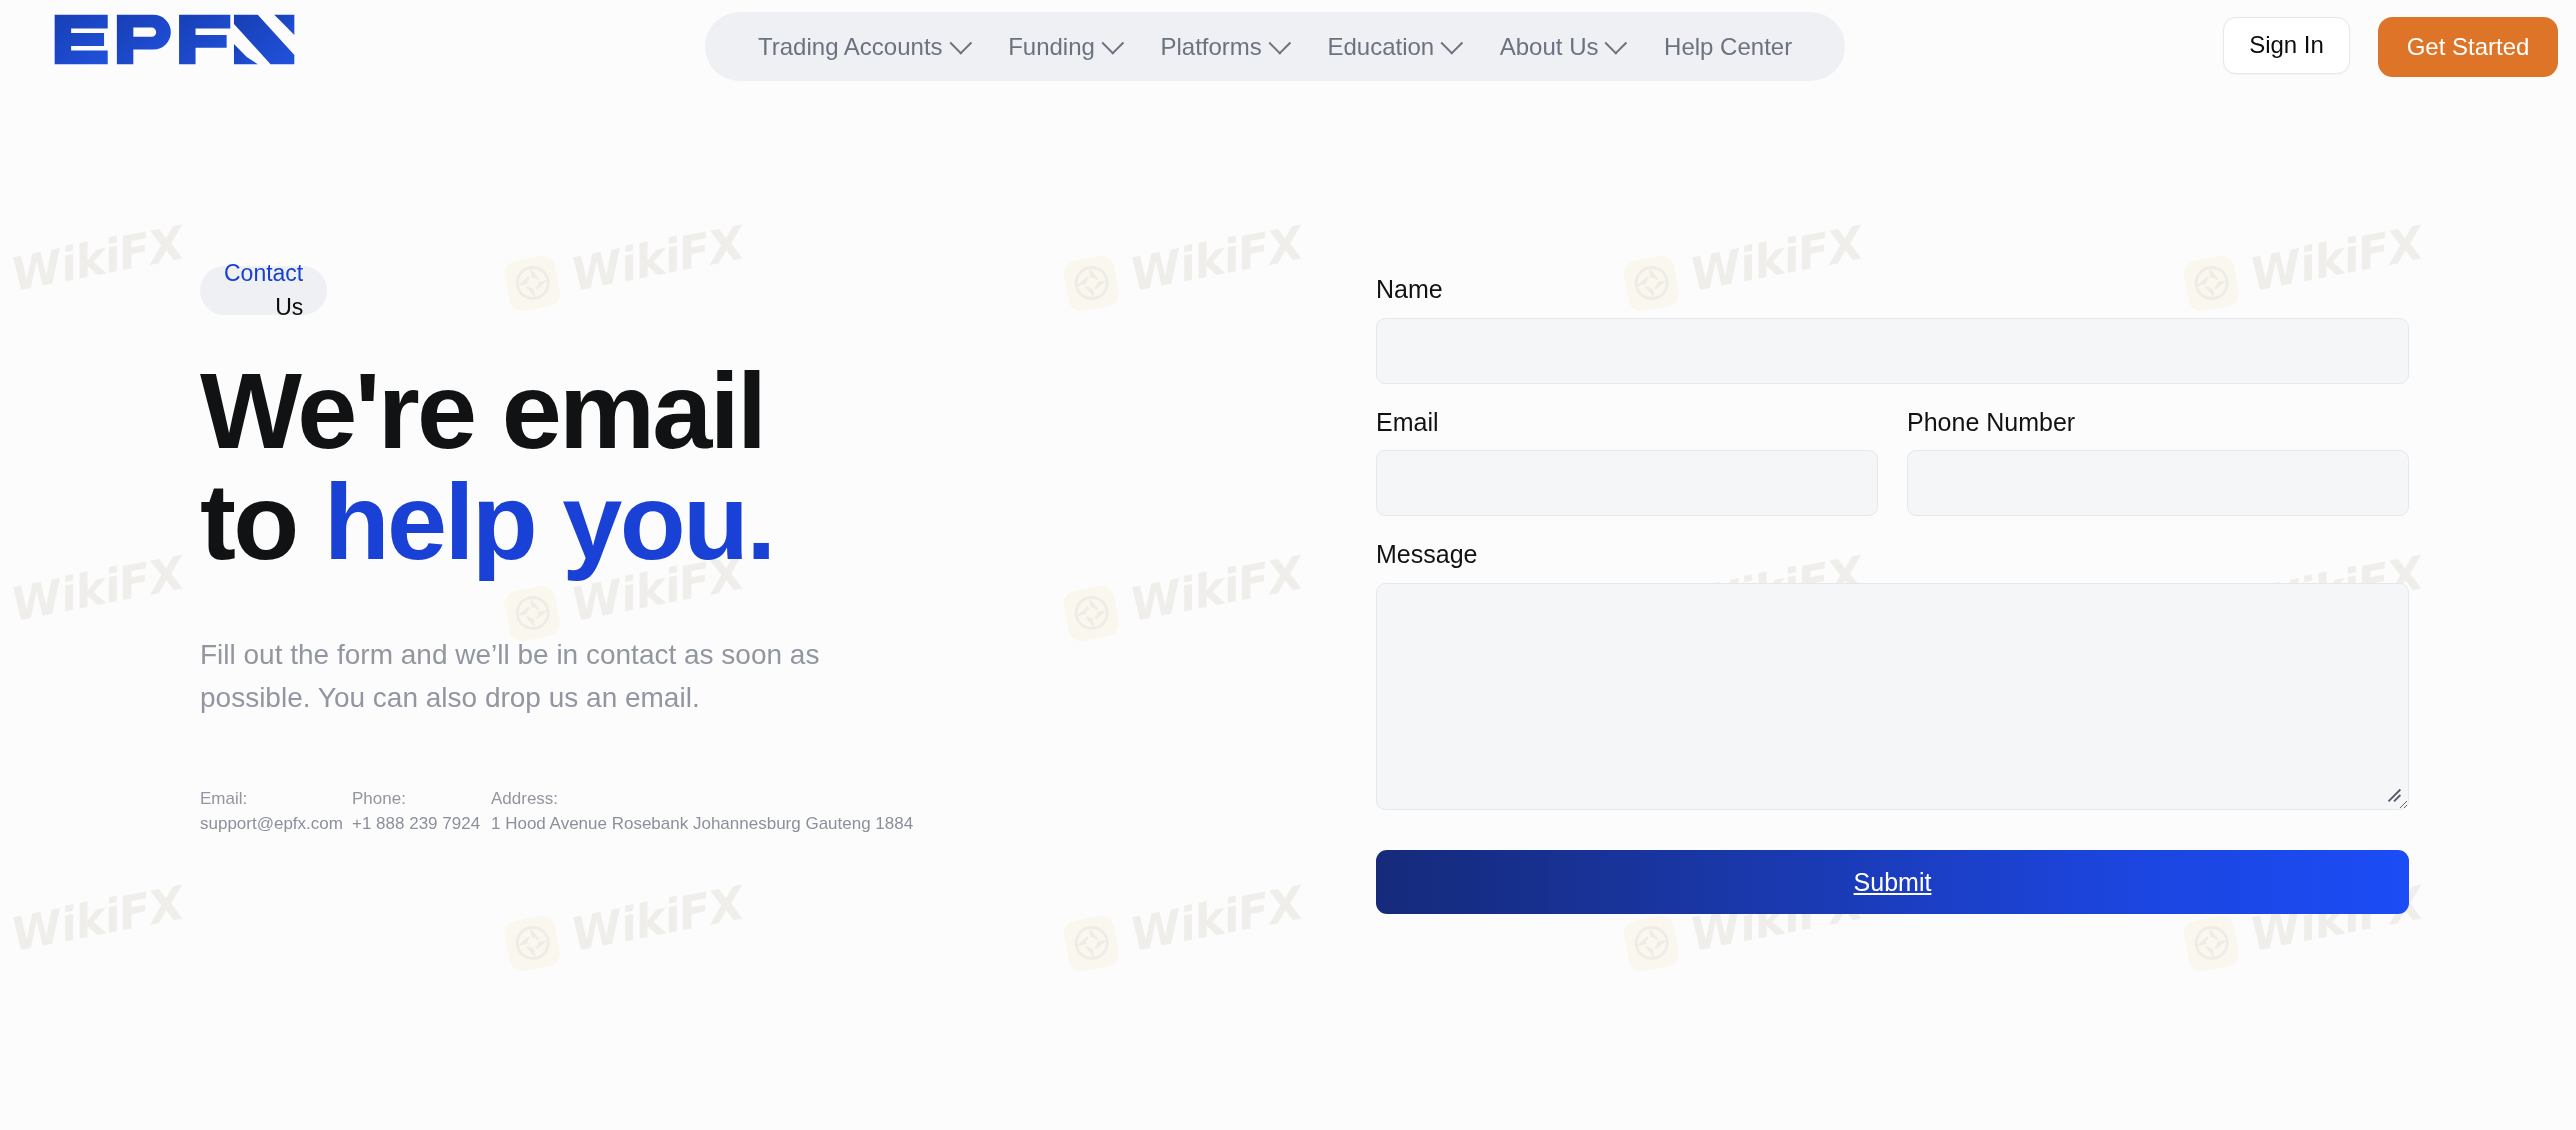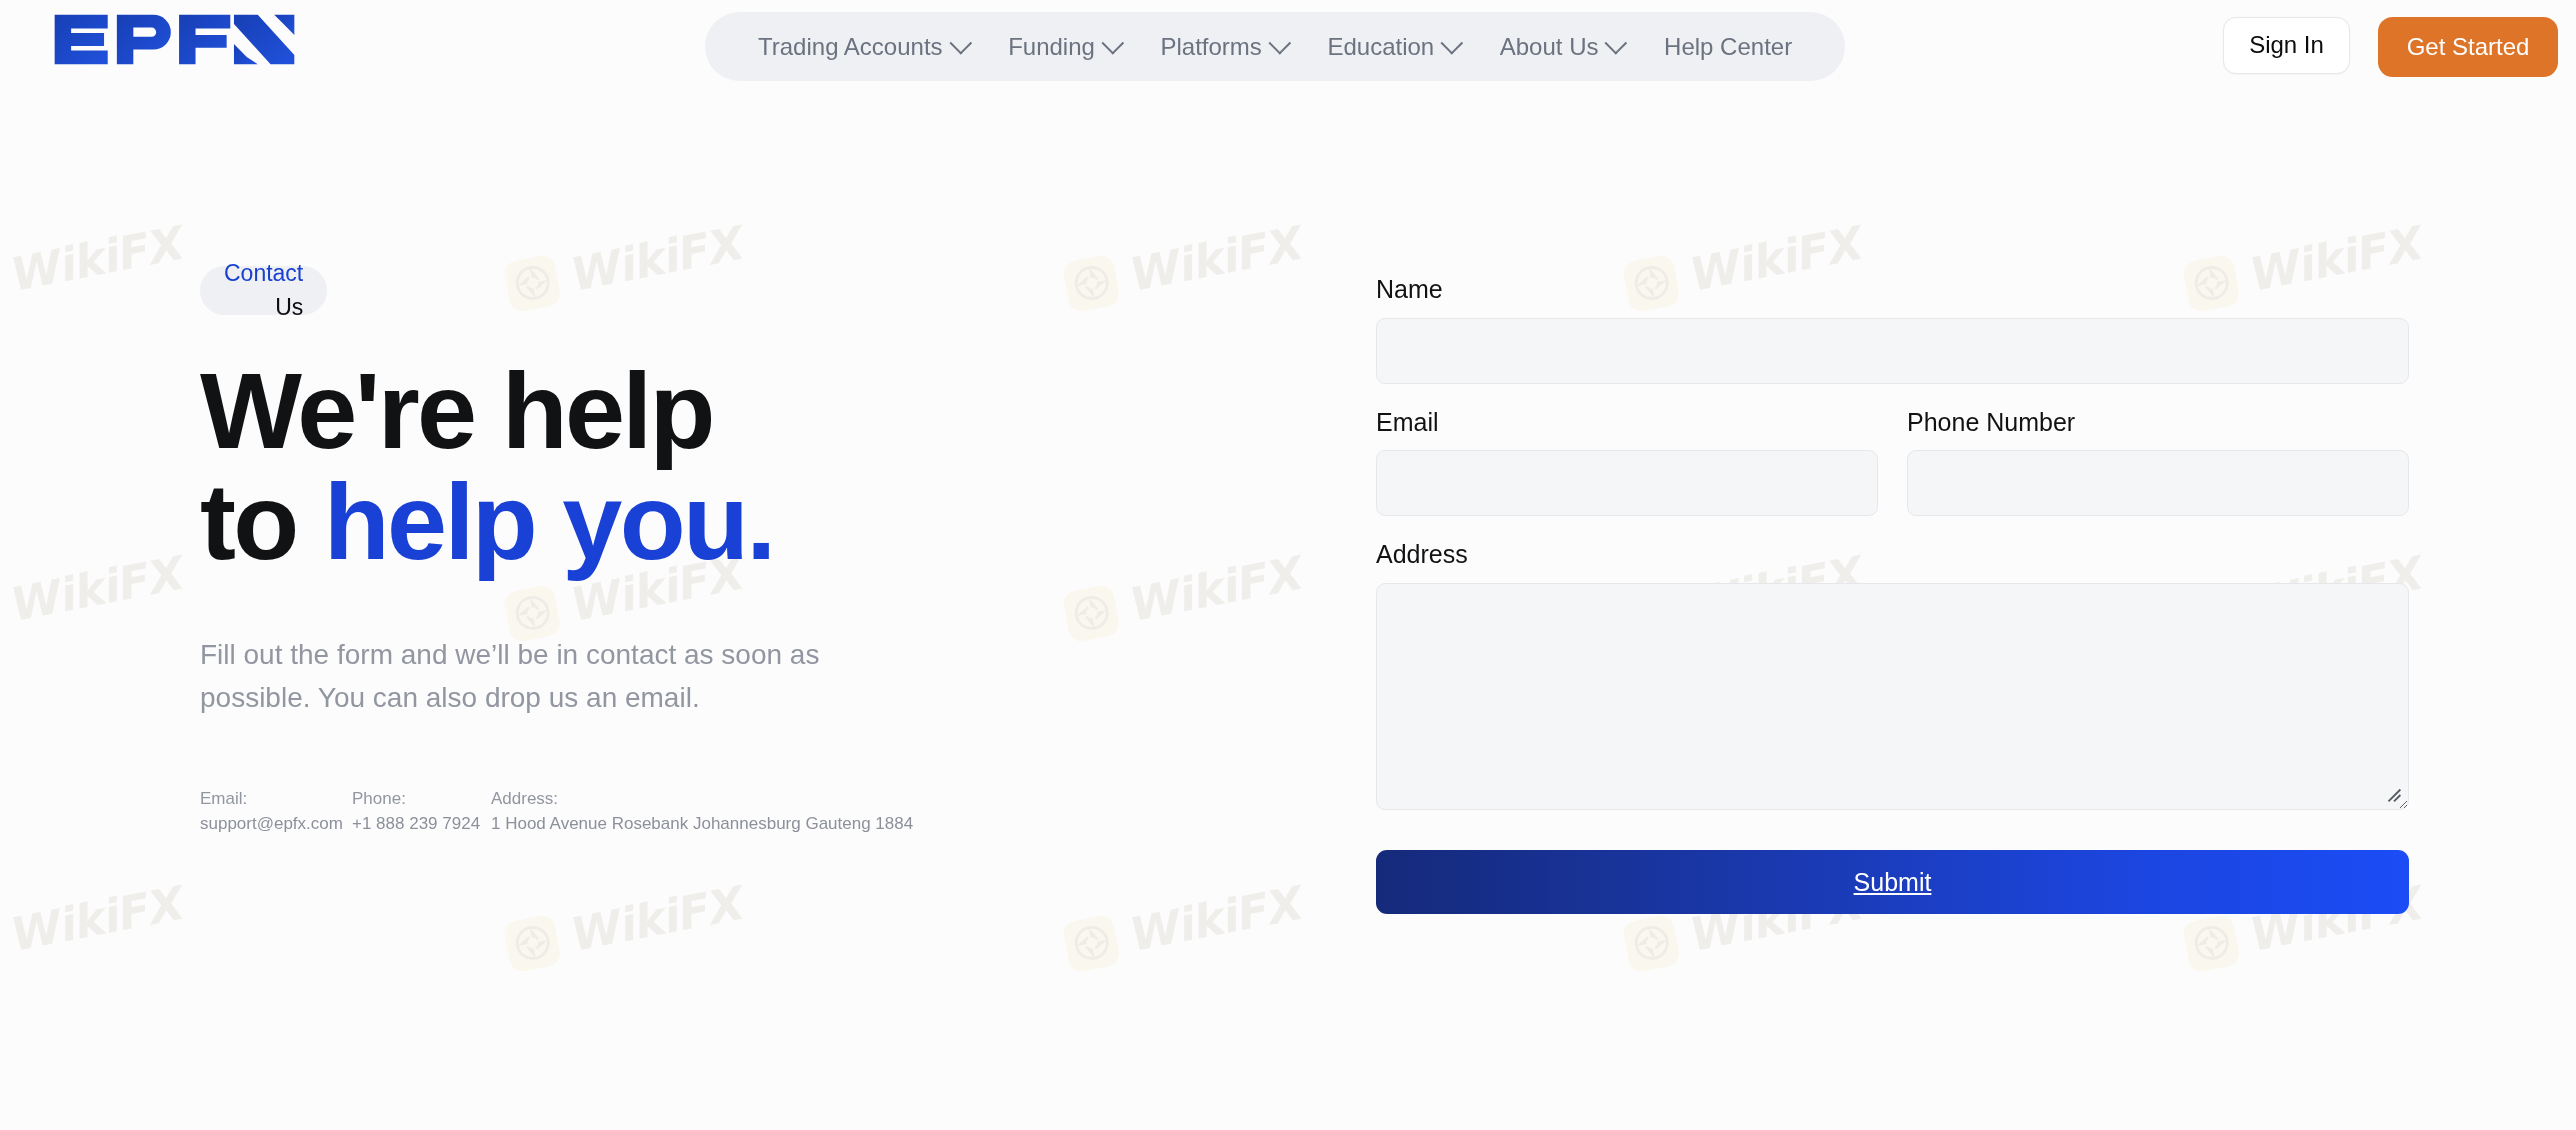--- a/index.html
+++ b/index.html
@@ -462,21 +462,21 @@
 </div>
 
 <div id="left-col">
 
   <div id="contact-badge">
     <span class="b-blue">Contact</span>
     <span class="b-dark">Us</span>
   </div>
 
   <h1 id="headline">
-    <span>We're help</span><br>
+    <span>We're email</span><br>
     <span>to </span><span class="hl-blue">help you.</span>
   </h1>
 
   <p id="subtext">Fill out the form and we’ll be in contact as soon as possible. You can also drop us an email.</p>
 
   <div id="contact-details">
     <div class="cd-block" id="cd-email">
       <div class="cd-label">Email:</div>
       <div class="cd-value">support@epfx.com</div>
     </div>
@@ -503,21 +503,21 @@
       <label class="f-label">Email</label>
       <input class="f-input" type="text" placeholder="" style="">
     </div>
     <div>
       <label class="f-label">Phone Number</label>
       <input class="f-input" type="text" placeholder="" style="">
     </div>
   </div>
 
   <div class="f-group" id="message-wrap">
-    <label class="f-label">Address</label>
+    <label class="f-label">Message</label>
     <textarea id="message-textarea" placeholder="" style=""></textarea>
     <svg id="resize-grip" viewBox="0 0 20 20">
       <path d="M19 6 L6 19 M19 12 L12 19" stroke="#555a63" stroke-width="2" fill="none"></path>
     </svg>
   </div>
 
   <button id="submit-button" type="button">Submit</button>
 </form>
 
 

